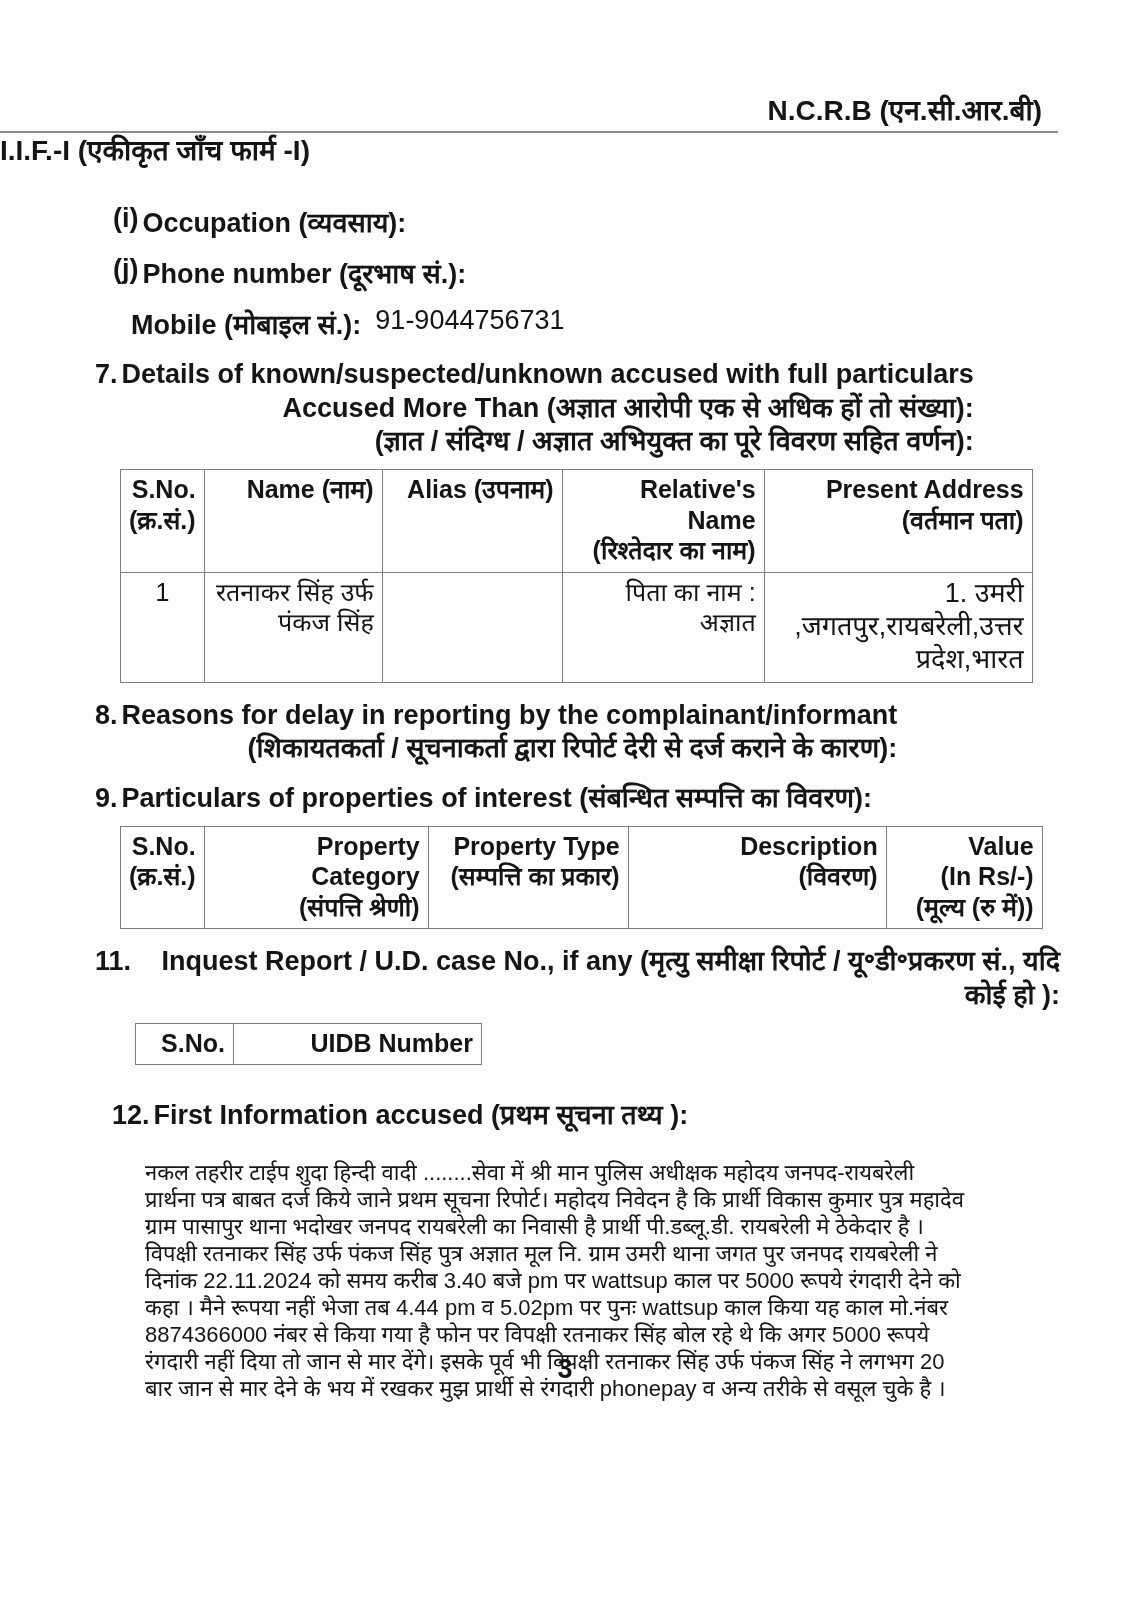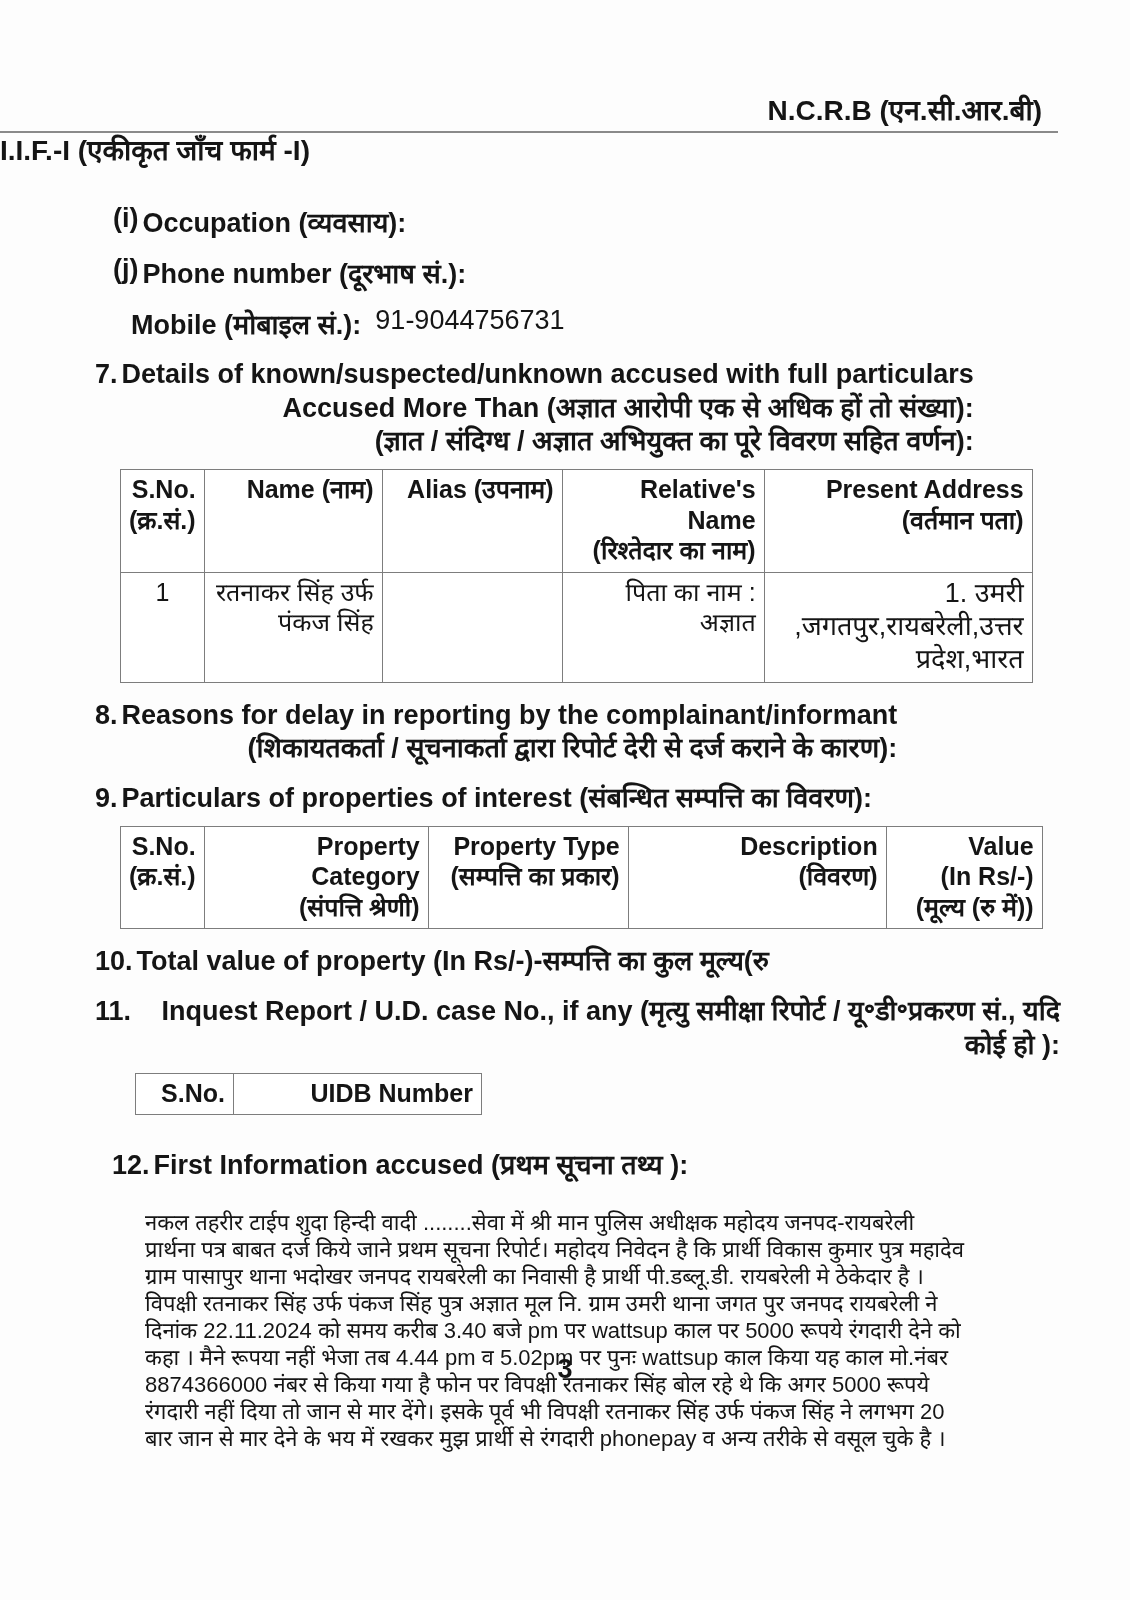--- a/index.html
+++ b/index.html
@@ -180,26 +180,20 @@
 (सम्पत्ति का प्रकार)</th>
         <th>Description
 (विवरण)</th>
         <th>Value
 (In Rs/-)
 (मूल्य (रु में))</th>
       </tr>
     </tbody>
       </table>
 
-    <div class="section">
-      <span class="sec-num">10.</span>
-      <div class="sec-body">
-        <div class="sec-title">Total value of property (In Rs/-)-सम्पत्ति का कुल मूल्य(रु</div>
-      </div>
-    </div>
 
     <div class="section">
       <span class="sec-num">11.</span>
       <div class="sec-body">
         <div class="sec-title">Inquest Report / U.D. case No., if any (मृत्यु समीक्षा रिपोर्ट / यू॰डी॰प्रकरण सं., यदि कोई हो ):</div>
       </div>
     </div>
 
     <table class="tbl uidb">
       <colgroup>

